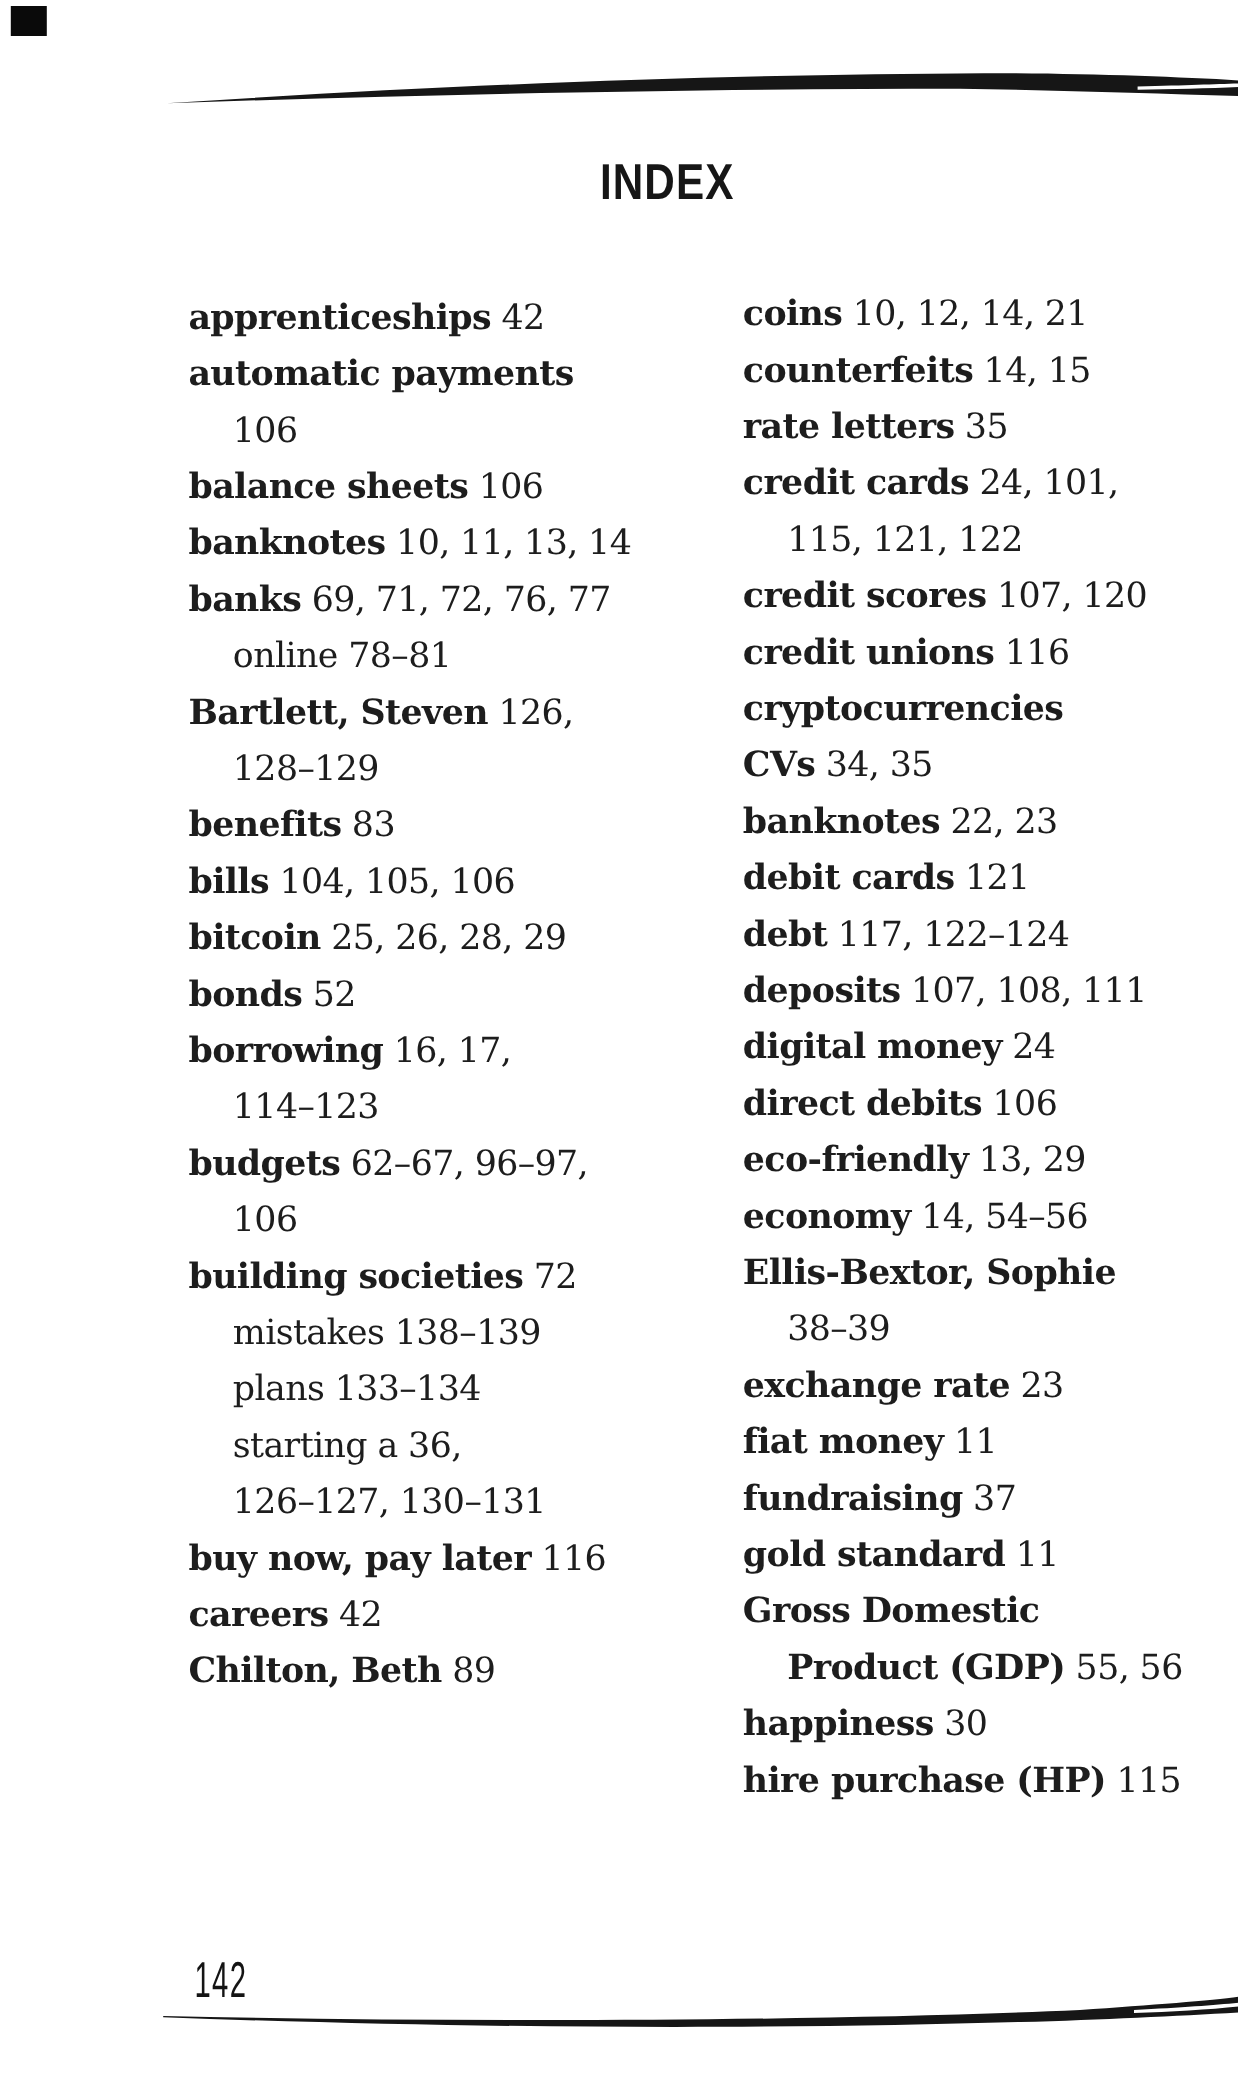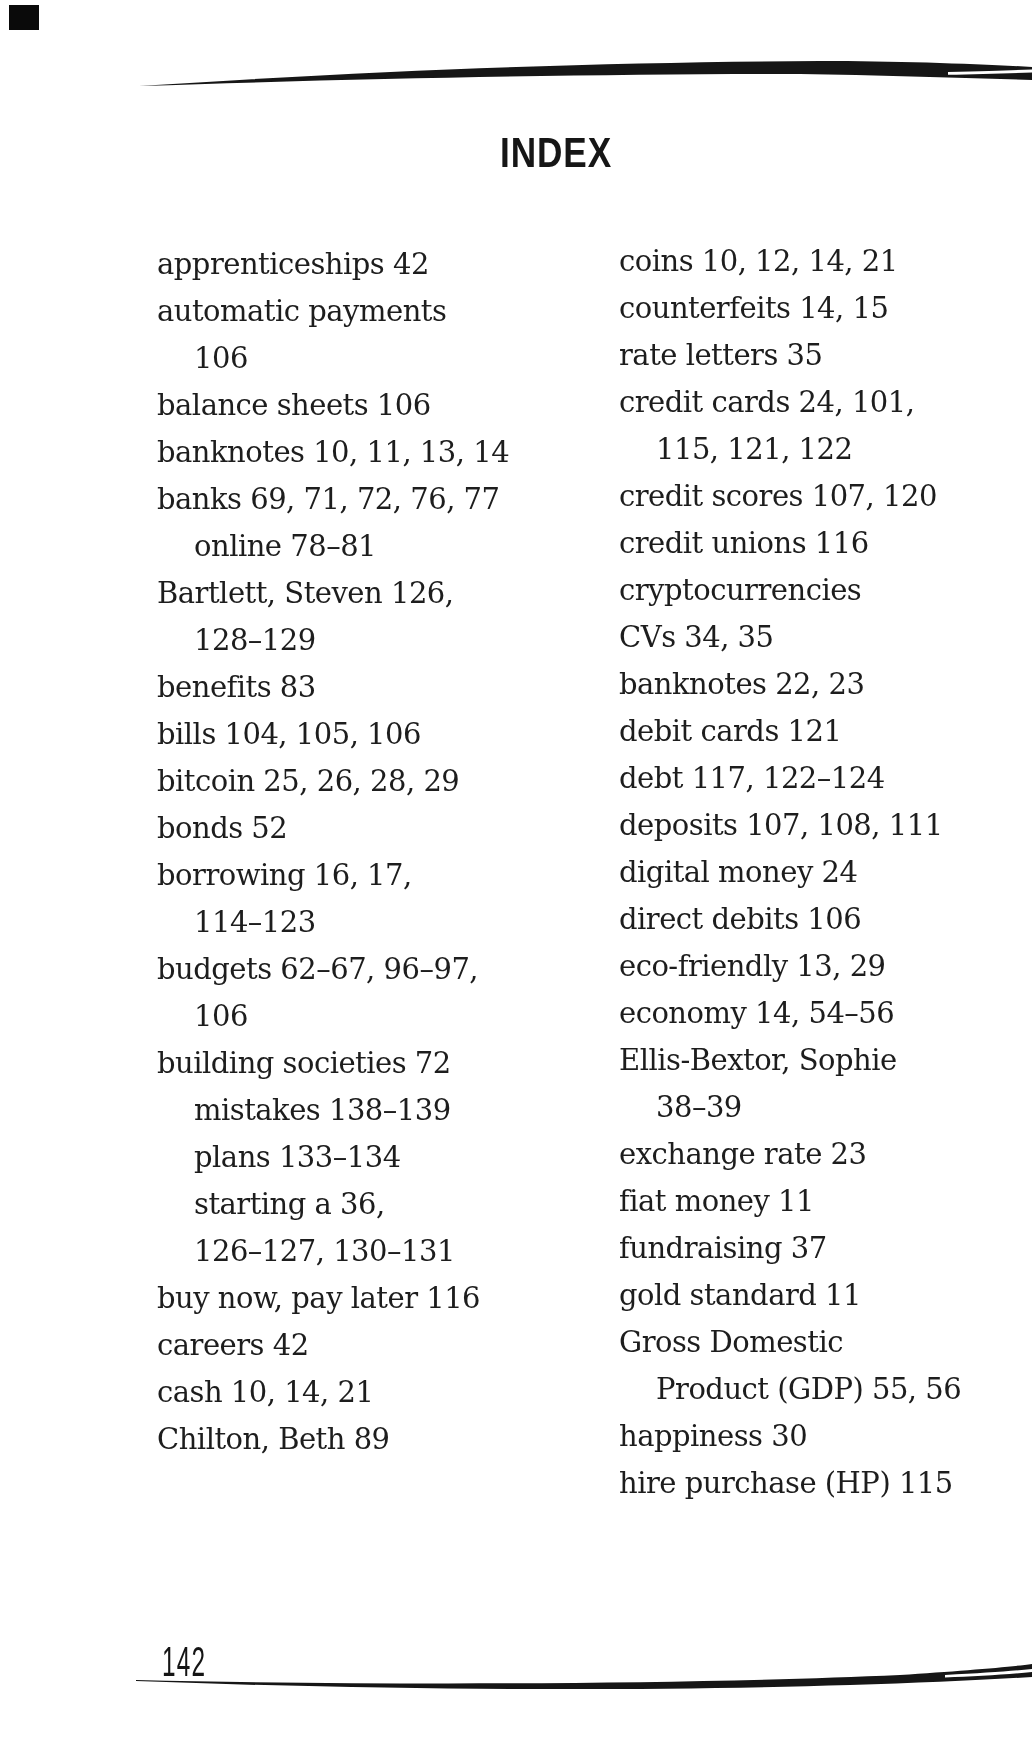--- a/index.html
+++ b/index.html
@@ -42,25 +42,25 @@
     position: absolute;
     font-size: 29px;
     line-height: 47px;
     letter-spacing: -0.5px;
   }
   .col-left  { left: 157px; top: 241px; width: 420px; }
   .col-right { left: 619px; top: 238px; width: 440px; }
 
   .line { white-space: nowrap; }
   .line.indent { padding-left: 37px; }
-  .term  { font-weight: 400; margin-top: 16px; }
+  .term  { font-weight: 700; margin-top: 16px; }
   .pages { font-weight: 400; }
 
   .pagenum-wrap {
-    position: absolute; left: 162px; top: 1626px; margin-top: 12px;
+    position: absolute; left: 162px; top: 1626px;
   }
   .pagenum {
     display: inline-block;
     font-family: "Liberation Sans", sans-serif;
     font-weight: 400;
     font-size: 42px;
     color: #141414;
     transform: scaleX(0.58);
     transform-origin: 0 50%;
     letter-spacing: 2px;
@@ -104,21 +104,20 @@
       <div class="line indent"><span class="pages">114–123</span></div>
       <div class="line"><span class="term">budgets</span><span class="pages"> 62–67, 96–97,</span></div>
       <div class="line indent"><span class="pages">106</span></div>
       <div class="line"><span class="term">building societies</span><span class="pages"> 72</span></div>
       <div class="line indent"><span class="pages">mistakes 138–139</span></div>
       <div class="line indent"><span class="pages">plans 133–134</span></div>
       <div class="line indent"><span class="pages">starting a 36,</span></div>
       <div class="line indent"><span class="pages">126–127, 130–131</span></div>
       <div class="line"><span class="term">buy now, pay later</span><span class="pages"> 116</span></div>
       <div class="line"><span class="term">careers</span><span class="pages"> 42</span></div>
-      <div class="line"><span class="term">cash</span><span class="pages"> 10, 14, 21</span></div>
       <div class="line"><span class="term">Chilton, Beth</span><span class="pages"> 89</span></div>
     </div>
   <div class="col col-right" id="col-1">
       <div class="line"><span class="term">coins</span><span class="pages"> 10, 12, 14, 21</span></div>
       <div class="line"><span class="term">counterfeits</span><span class="pages"> 14, 15</span></div>
       <div class="line"><span class="term">rate letters</span><span class="pages"> 35</span></div>
       <div class="line"><span class="term">credit cards</span><span class="pages"> 24, 101,</span></div>
       <div class="line indent"><span class="pages">115, 121, 122</span></div>
       <div class="line"><span class="term">credit scores</span><span class="pages"> 107, 120</span></div>
       <div class="line"><span class="term">credit unions</span><span class="pages"> 116</span></div>

